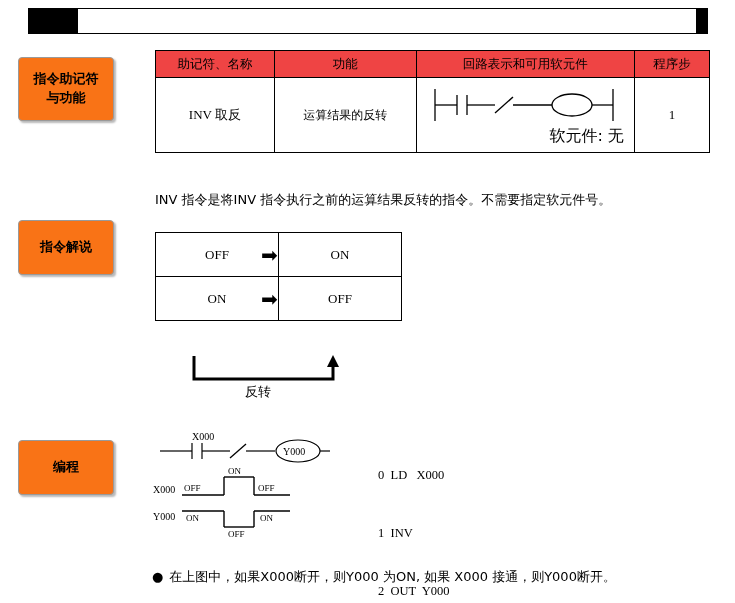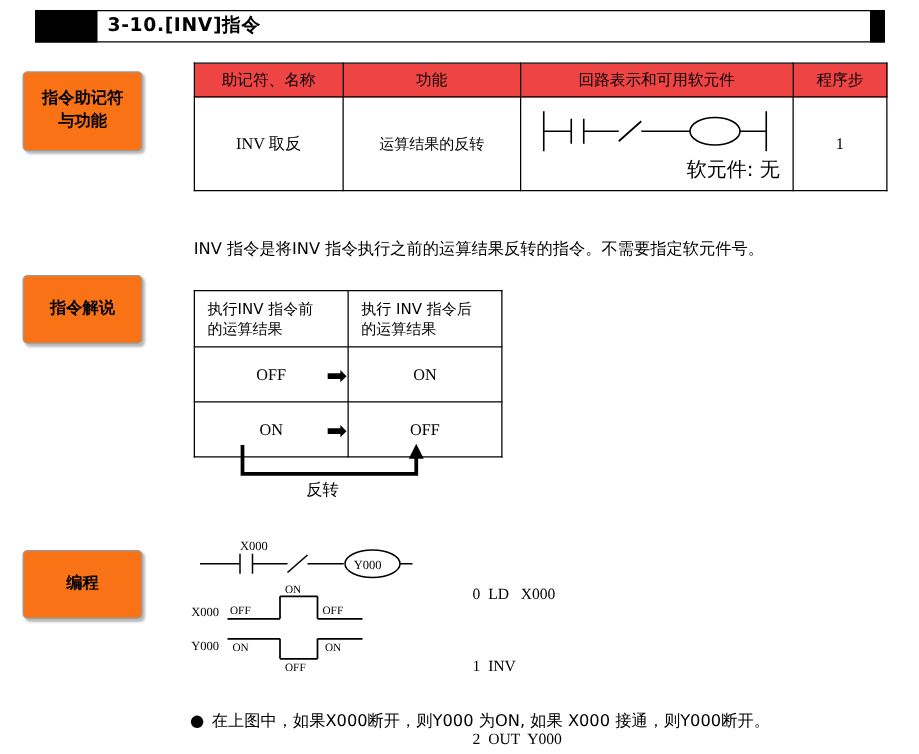--- a/index.html
+++ b/index.html
@@ -244,21 +244,20 @@
   }
   svg { display: block; }
 </style>
 </head>
 <body>
 
 <div class="header">
   <div class="header-bar"></div>
   <div class="header-black-left"></div>
   <div class="header-black-right"></div>
-  <div class="header-title">3-10.[INV]指令</div>
 </div>
 
 <div class="label-box" id="label-mnemonic">
   <span>
     <span>指令助记符</span><br>
     <span>与功能</span>
   </span>
 </div>
 
 <div class="label-box" id="label-explain">
@@ -308,30 +307,20 @@
       </td>
       <td class="cell-serif">1</td>
     </tr>
   </tbody>
 </table>
 
 <div class="explain-text">INV 指令是将INV 指令执行之前的运算结果反转的指令。不需要指定软元件号。</div>
 
 <table class="onoff-table">
   <tbody>
-    <tr class="onoff-head">
-      <td>
-        <span>执行INV 指令前</span><br>
-        <span>的运算结果</span>
-      </td>
-      <td>
-        <span>执行 INV 指令后</span><br>
-        <span>的运算结果</span>
-      </td>
-    </tr>
     <tr class="onoff-row">
       <td>OFF</td>
       <td class="arrow-cell">
         <span class="arrow-right">➡</span>
         <span>ON</span>
       </td>
     </tr>
     <tr class="onoff-row">
       <td>ON</td>
       <td class="arrow-cell">

